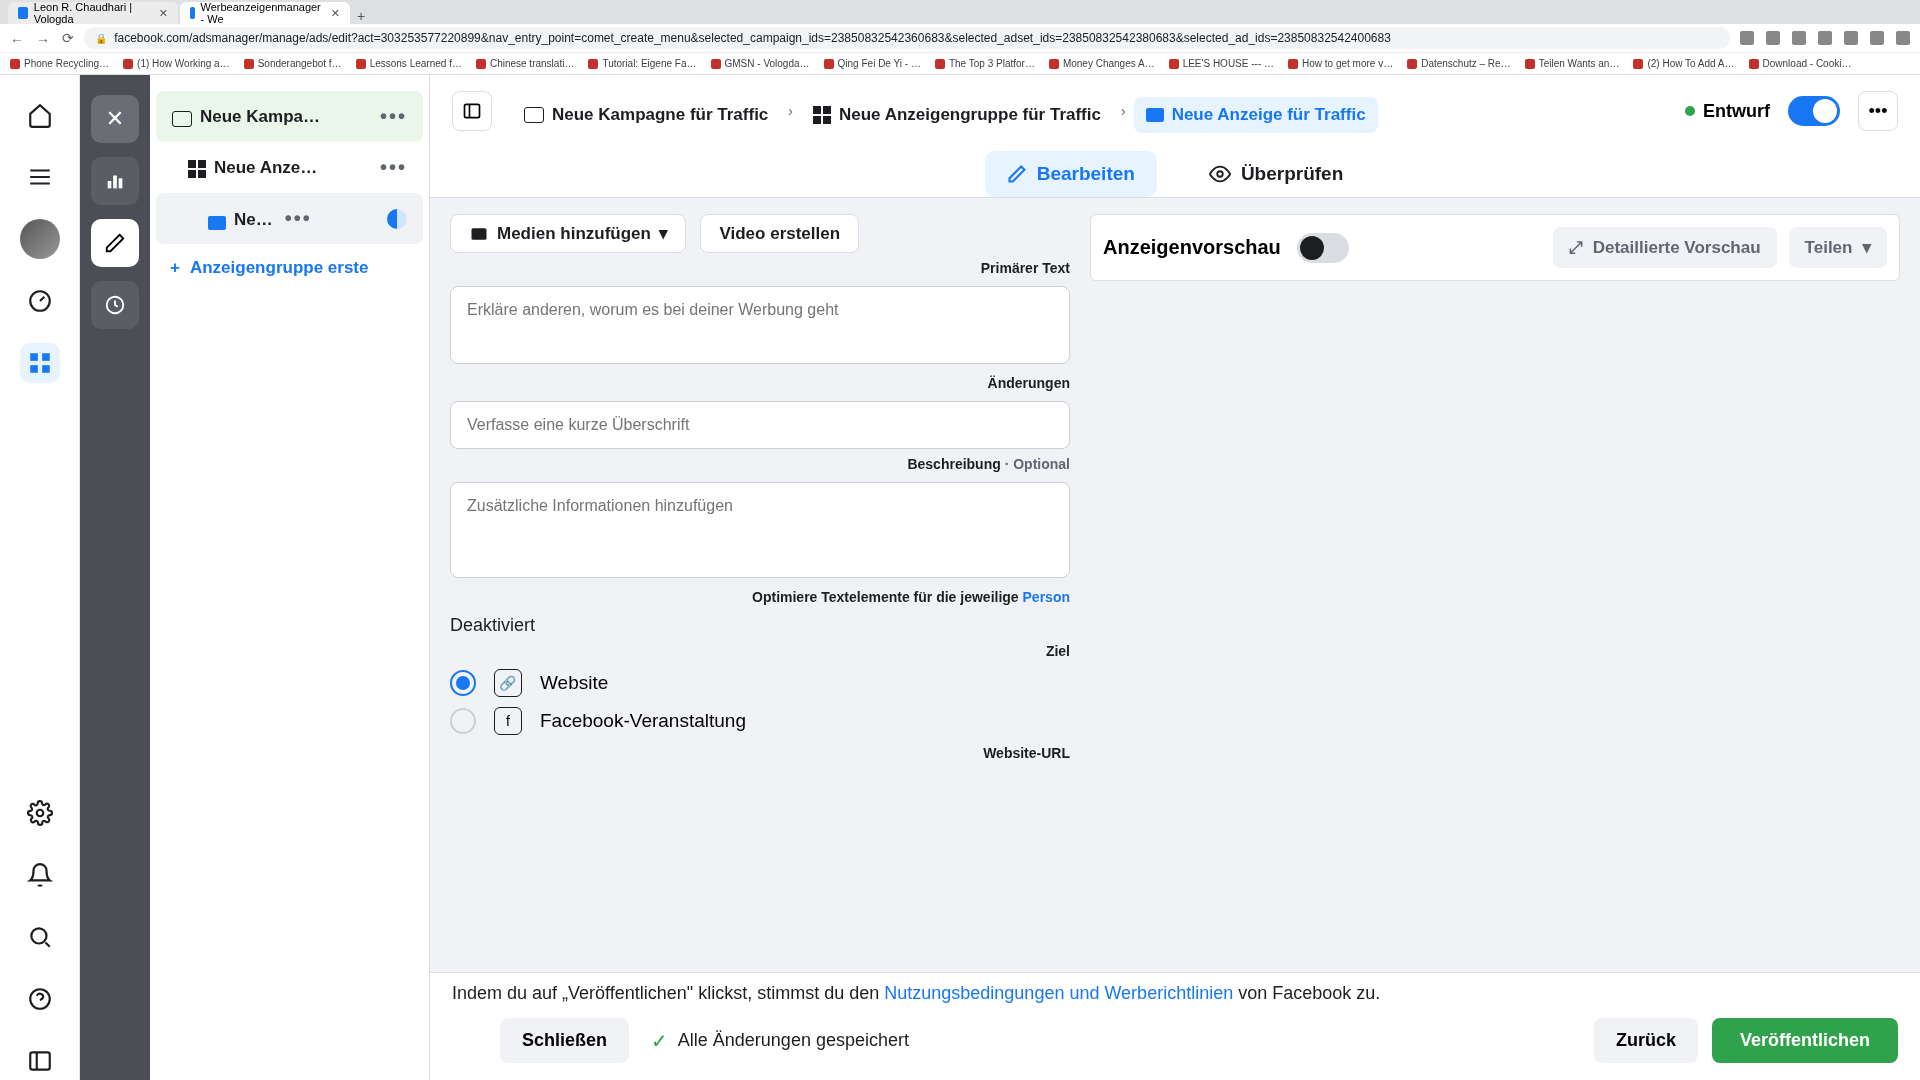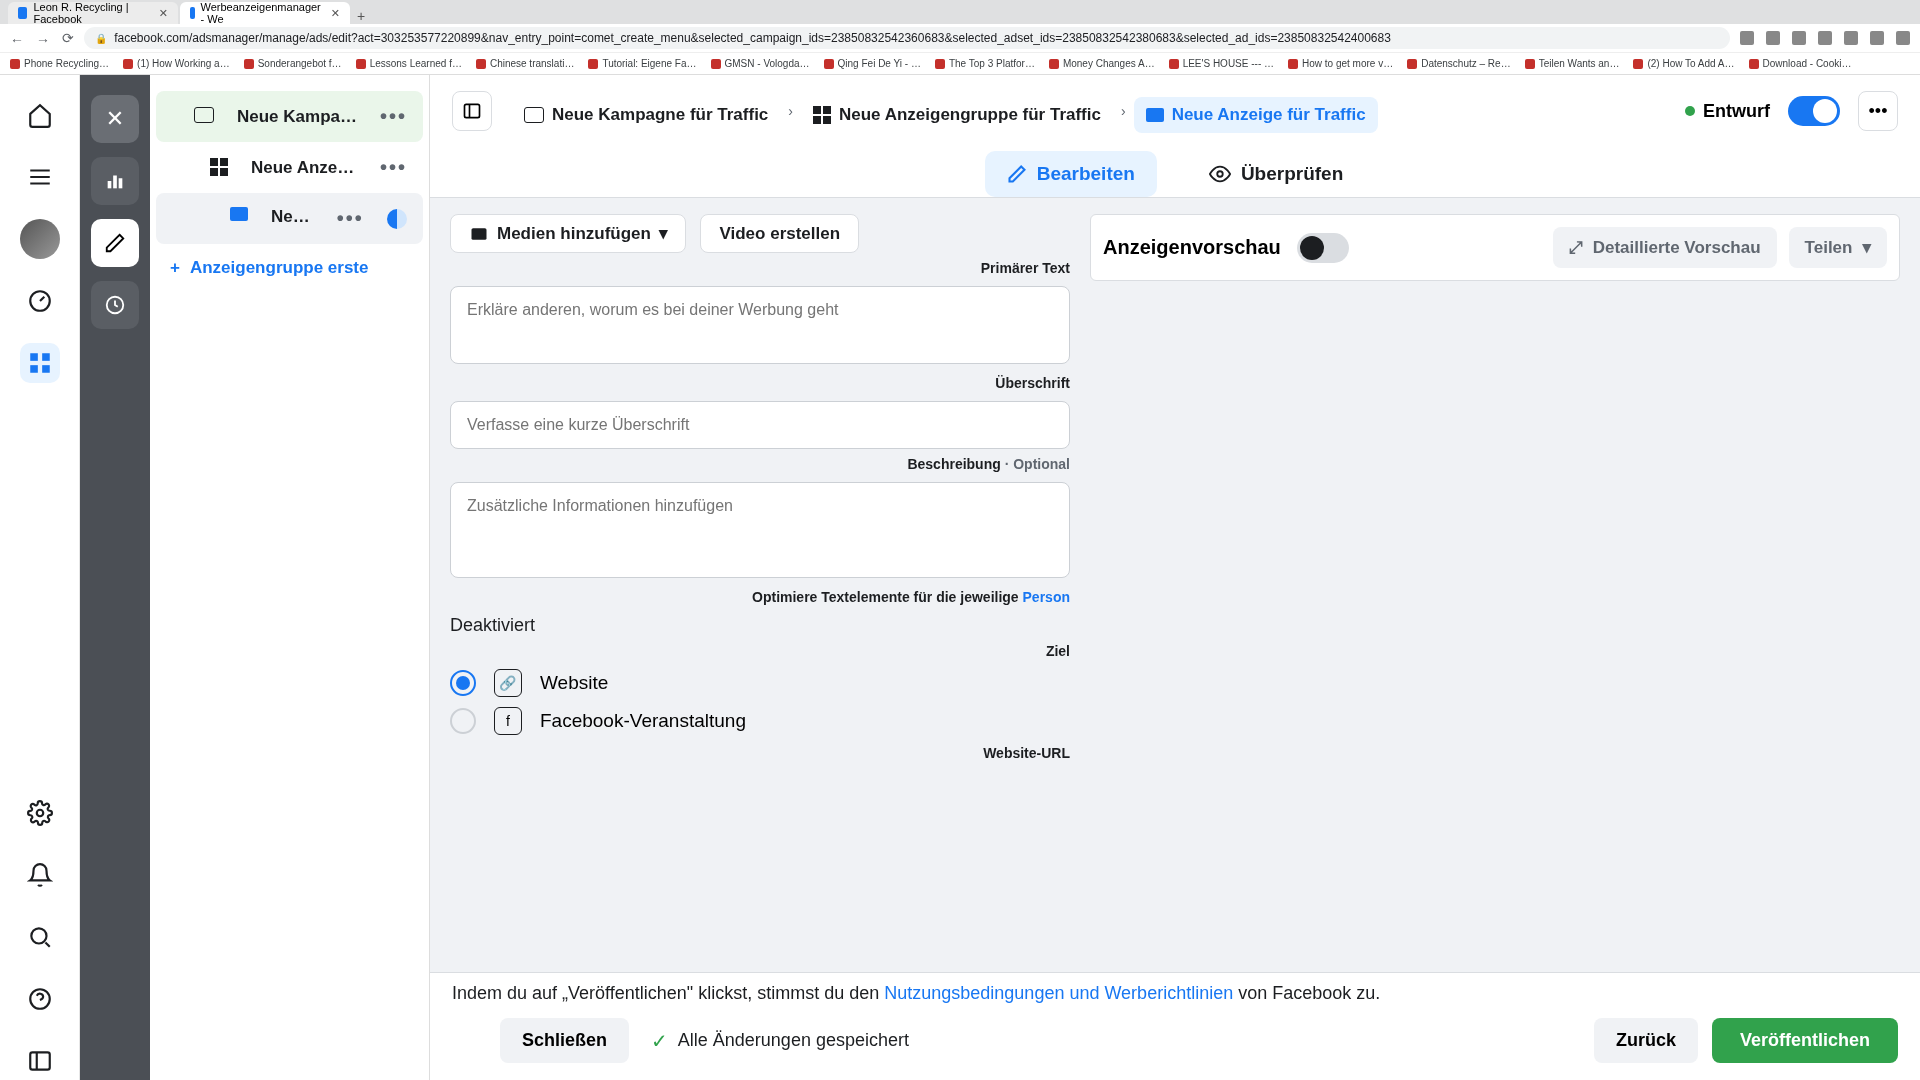--- a/index.html
+++ b/index.html
@@ -37,21 +37,21 @@
 
 .sec-nav { width: 70px; background: #4b4f55; display: flex; flex-direction: column; align-items: center; padding-top: 20px; gap: 14px; }
 .sec-nav .btn { width: 48px; height: 48px; border-radius: 10px; background: #5a5e64; display: flex; align-items: center; justify-content: center; color: #fff; }
 .sec-nav .btn.close { background: #6a6e74; font-size: 22px; }
 .sec-nav .btn.active-white { background: #fff; color: #000; }
 
 
 .tree-side { width: 280px; background: #fff; border-right: 1px solid #ddd; padding-top: 16px; }
 .tree-item { display: flex; align-items: center; justify-content: space-between; padding: 14px 16px; font-size: 17px; font-weight: 600; color: #1c1e21; border-radius: 8px; margin: 0 6px; }
 .tree-item.campaign { background: #eaf6ea; }
-.tree-item-left { display: flex; align-items: flex-start; gap: 23px; overflow: hidden; margin-left: 22px; }
+.tree-item-left { display: flex; align-items: flex-end; gap: 8px; overflow: hidden; }
 .tree-item-left span { white-space: nowrap; overflow: hidden; text-overflow: ellipsis; max-width: 150px; }
 .tree-dots { color: #606770; font-size: 20px; letter-spacing: 2px; }
 .half-circle { width: 20px; height: 20px; border-radius: 50%; background: linear-gradient(90deg,#1877f2 50%, #d0e5fc 50%); }
 .tree-add { display: flex; align-items: center; gap: 10px; padding: 14px 20px; color: #1877f2; font-weight: 600; font-size: 17px; }
 
 
 .main-area { flex: 1; display: flex; flex-direction: column; background: #f0f2f5; }
 .main-header { background: #fff; border-bottom: 1px solid #dadde1; padding: 14px 22px 0 22px; }
 .breadcrumb-row { display: flex; align-items: center; justify-content: space-between; }
 .breadcrumbs { display: flex; align-items: center; gap: 8px; }
@@ -113,21 +113,21 @@
 .ico-grid div{background:currentColor;}
 .ico-ad{width:18px;height:14px;background:#1877f2;border-radius:2px;}
 </style>
 </head>
 <body>
 
 <div class="browser-chrome">
   <div class="tab-strip">
     <div class="tab inactive">
         <div class="favicon"></div>
-        <span>Leon R. Recycling | Facebook</span>
+        <span>Leon R. Chaudhari | Vologda</span>
         <span class="close-x">✕</span>
       </div>
     <div class="tab">
         <div class="favicon"></div>
         <span>Werbeanzeigenmanager - We</span>
         <span class="close-x">✕</span>
       </div>
     <div class="new-tab">+</div>
   </div>
   <div class="toolbar-row">
@@ -403,21 +403,21 @@
               <span>▾</span>
             </div>
           <div class="chip-btn">
               <span>Video erstellen</span>
             </div>
         </div>
 
         <div class="form-label">Primärer Text</div>
         <textarea class="textarea-field" placeholder="Erkläre anderen, worum es bei deiner Werbung geht" style=""></textarea>
 
-        <div class="form-label">Überschrift</div>
+        <div class="form-label">Änderungen</div>
         <input class="text-field" placeholder="Verfasse eine kurze Überschrift" style="">
 
         <div class="form-label"><span>Beschreibung</span><span class="optional"> · Optional</span></div>
         <textarea class="textarea-field tall" placeholder="Zusätzliche Informationen hinzufügen" style=""></textarea>
 
         <div class="form-label"><span>Optimiere Textelemente für die jeweilige </span><span class="link-word">Person</span></div>
         <div class="sub-status">Deaktiviert</div>
 
         <div class="form-label">Ziel</div>
         <div class="radio-row">

